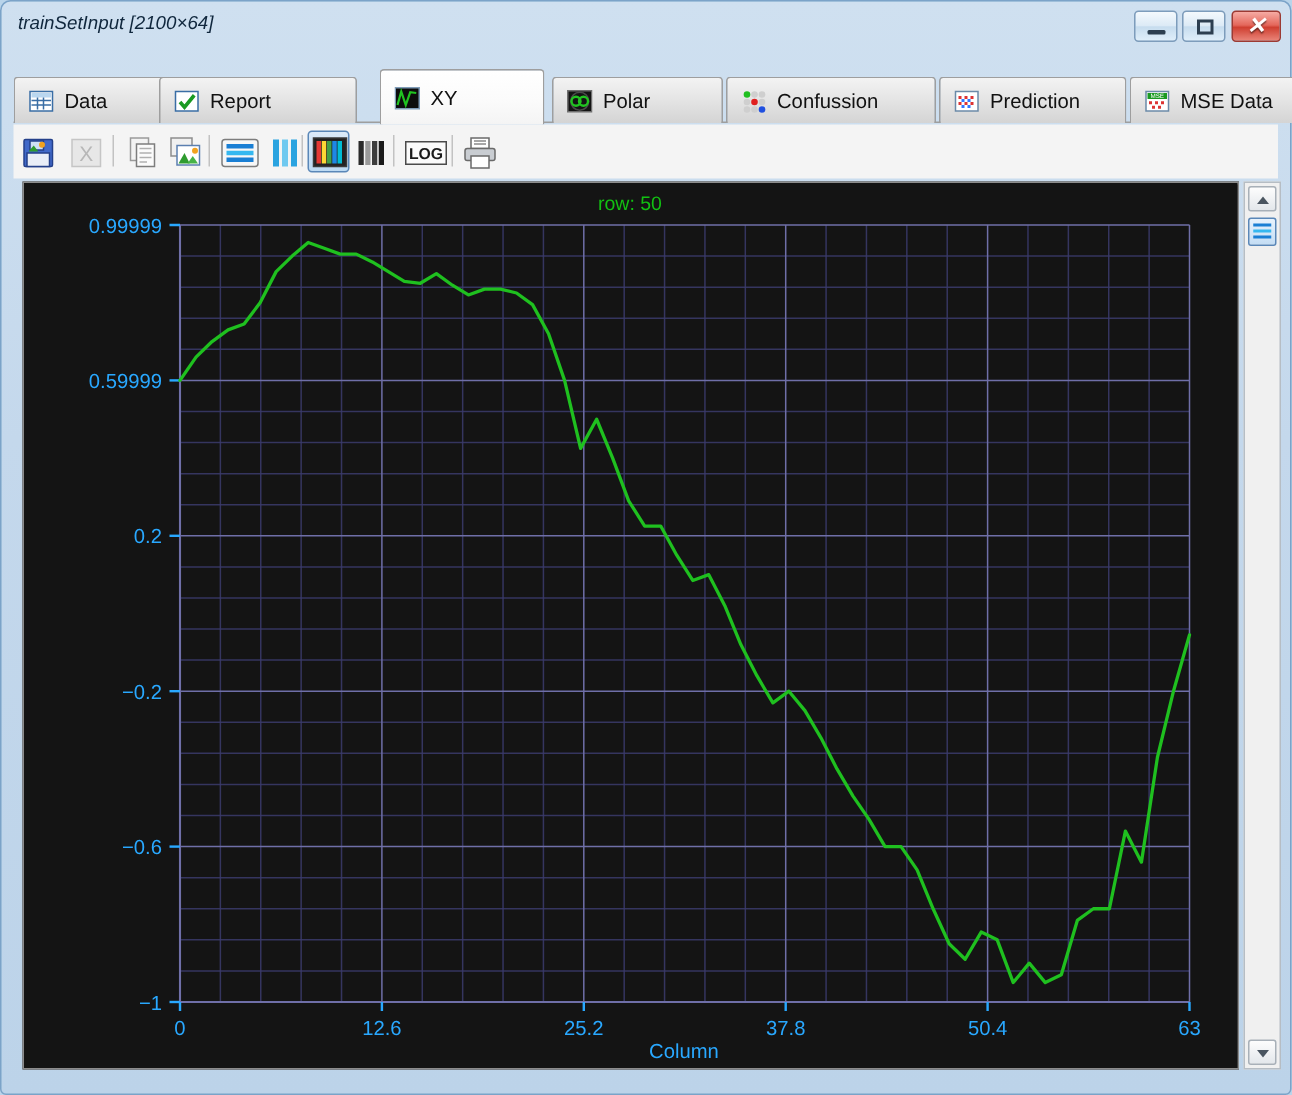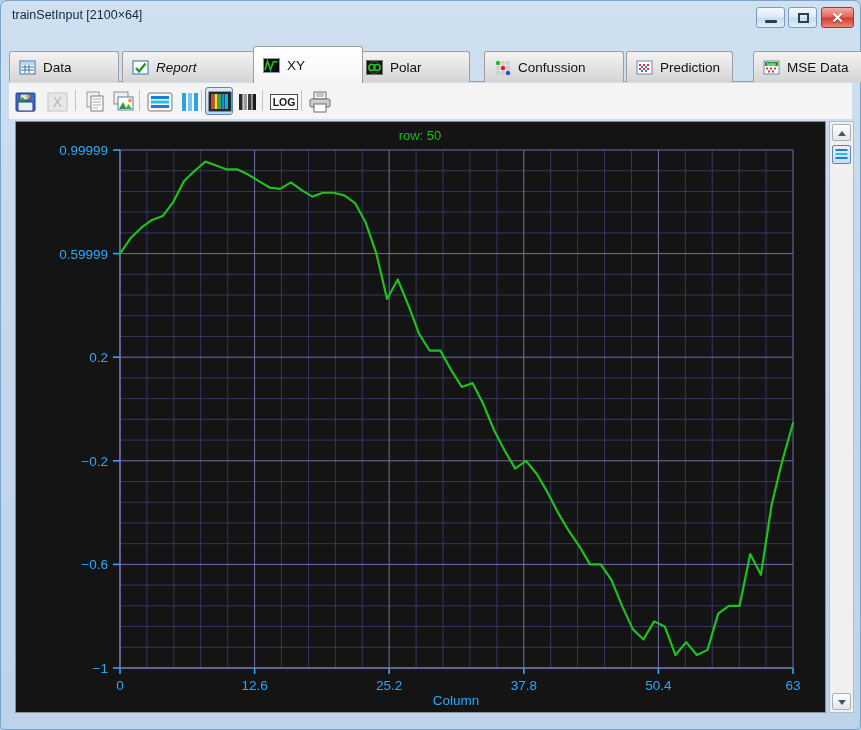--- a/index.html
+++ b/index.html
@@ -10,21 +10,21 @@
   }
   
   #window{
     position:absolute;left:0;top:0;width:861px;height:730px;
     box-sizing:border-box;
     background:linear-gradient(to bottom,#cfe0f0 0%,#c4d8ec 40%,#bcd3e9 100%);
     border:1px solid #7ba3c8;
     border-radius:7px 7px 4px 4px;
   }
   #titlebar{
-    position:absolute;left:0;top:0;right:0;height:33px;
+    position:absolute;left:0;top:0;right:0;height:33px;font-style:italic;
   }
   #title-text{
     position:absolute;left:11px;top:7px;
     font-size:12.5px;color:#10273d;white-space:nowrap;
   }
   
   .winbtn{
     position:absolute;top:6px;height:21px;width:29px;
     box-sizing:border-box;border:1px solid #7d9cbb;border-radius:3px;
     background:linear-gradient(to bottom,#f4f9fd 0%,#dceaf6 48%,#c6dcee 52%,#dfeefa 100%);
@@ -136,41 +136,41 @@
           <rect x="2" y="3" width="13" height="3" fill="#b9d6ef"></rect>
           <line x1="2" y1="8" x2="15" y2="8" stroke="#3a6ea5"></line>
           <line x1="2" y1="11" x2="15" y2="11" stroke="#3a6ea5"></line>
           <line x1="6" y1="6" x2="6" y2="14" stroke="#3a6ea5"></line>
           <line x1="10" y1="6" x2="10" y2="14" stroke="#3a6ea5"></line>
         </svg>
       </span>
       <span>Data</span>
     </div>
 
-    <div class="tab" style="left:113px;width:144px;font-style:italic;">
+    <div class="tab" style="left:97px;width:132px;">
       <span class="tab-ico">
         <svg width="17" height="17" viewBox="0 0 17 17">
           <rect x="1" y="2" width="15" height="13" fill="#fff" stroke="#3a6ea5"></rect>
           <path d="M4 9 L7 12.5 L13.5 4.5" stroke="#1a9a22" stroke-width="2.4" fill="none"></path>
         </svg>
       </span>
       <span>Report</span>
     </div>
 
     <div class="tab active" style="left:244px;width:110px;">
       <span class="tab-ico">
         <svg width="17" height="17" viewBox="0 0 17 17">
           <rect x="0.5" y="1.5" width="16" height="14" fill="#0d0d0d" stroke="#7f9cb8"></rect>
           <path d="M2 13 L4.5 4 L7.5 13 L10.5 4.5 L14.5 5" stroke="#21c321" stroke-width="1.5" fill="none"></path>
         </svg>
       </span>
       <span>XY</span>
     </div>
 
-    <div class="tab" style="left:347px;width:114px;">
+    <div class="tab" style="left:359px;width:114px;">
       <span class="tab-ico">
         <svg width="17" height="17" viewBox="0 0 17 17">
           <rect x="0.5" y="1.5" width="16" height="14" fill="#141414" stroke="#6f6f6f"></rect>
           <circle cx="8.5" cy="8.5" r="6" fill="none" stroke="#4a4a4a"></circle>
           <circle cx="6" cy="8.5" r="3" fill="none" stroke="#21c321" stroke-width="1.6"></circle>
           <circle cx="11" cy="8.5" r="3" fill="none" stroke="#21c321" stroke-width="1.6"></circle>
         </svg>
       </span>
       <span>Polar</span>
     </div>
@@ -185,21 +185,21 @@
             <circle cx="9" cy="9" r="2.2" fill="#e02020"></circle>
             <circle cx="14" cy="9" r="2.2" fill="#cfcfcf"></circle>
           <circle cx="4" cy="14" r="2.2" fill="#cfcfcf"></circle>
             <circle cx="9" cy="14" r="2.2" fill="#cfcfcf"></circle>
             <circle cx="14" cy="14" r="2.2" fill="#2050e0"></circle>
         </svg>
       </span>
       <span>Confussion</span>
     </div>
 
-    <div class="tab" style="left:617px;width:107px;">
+    <div class="tab" style="left:617px;width:125px;">
       <span class="tab-ico">
         <svg width="17" height="17" viewBox="0 0 17 17">
           <rect x="1" y="2" width="15" height="13" fill="#fff" stroke="#6b8aa8"></rect>
           <g fill="#d33">
             <rect x="3" y="5" width="2" height="2"></rect>
               <rect x="7" y="5" width="2" height="2"></rect>
               <rect x="11" y="5" width="2" height="2"></rect>
             <rect x="3" y="9" width="2" height="2"></rect>
               <rect x="7" y="9" width="2" height="2"></rect>
               <rect x="11" y="9" width="2" height="2"></rect>

